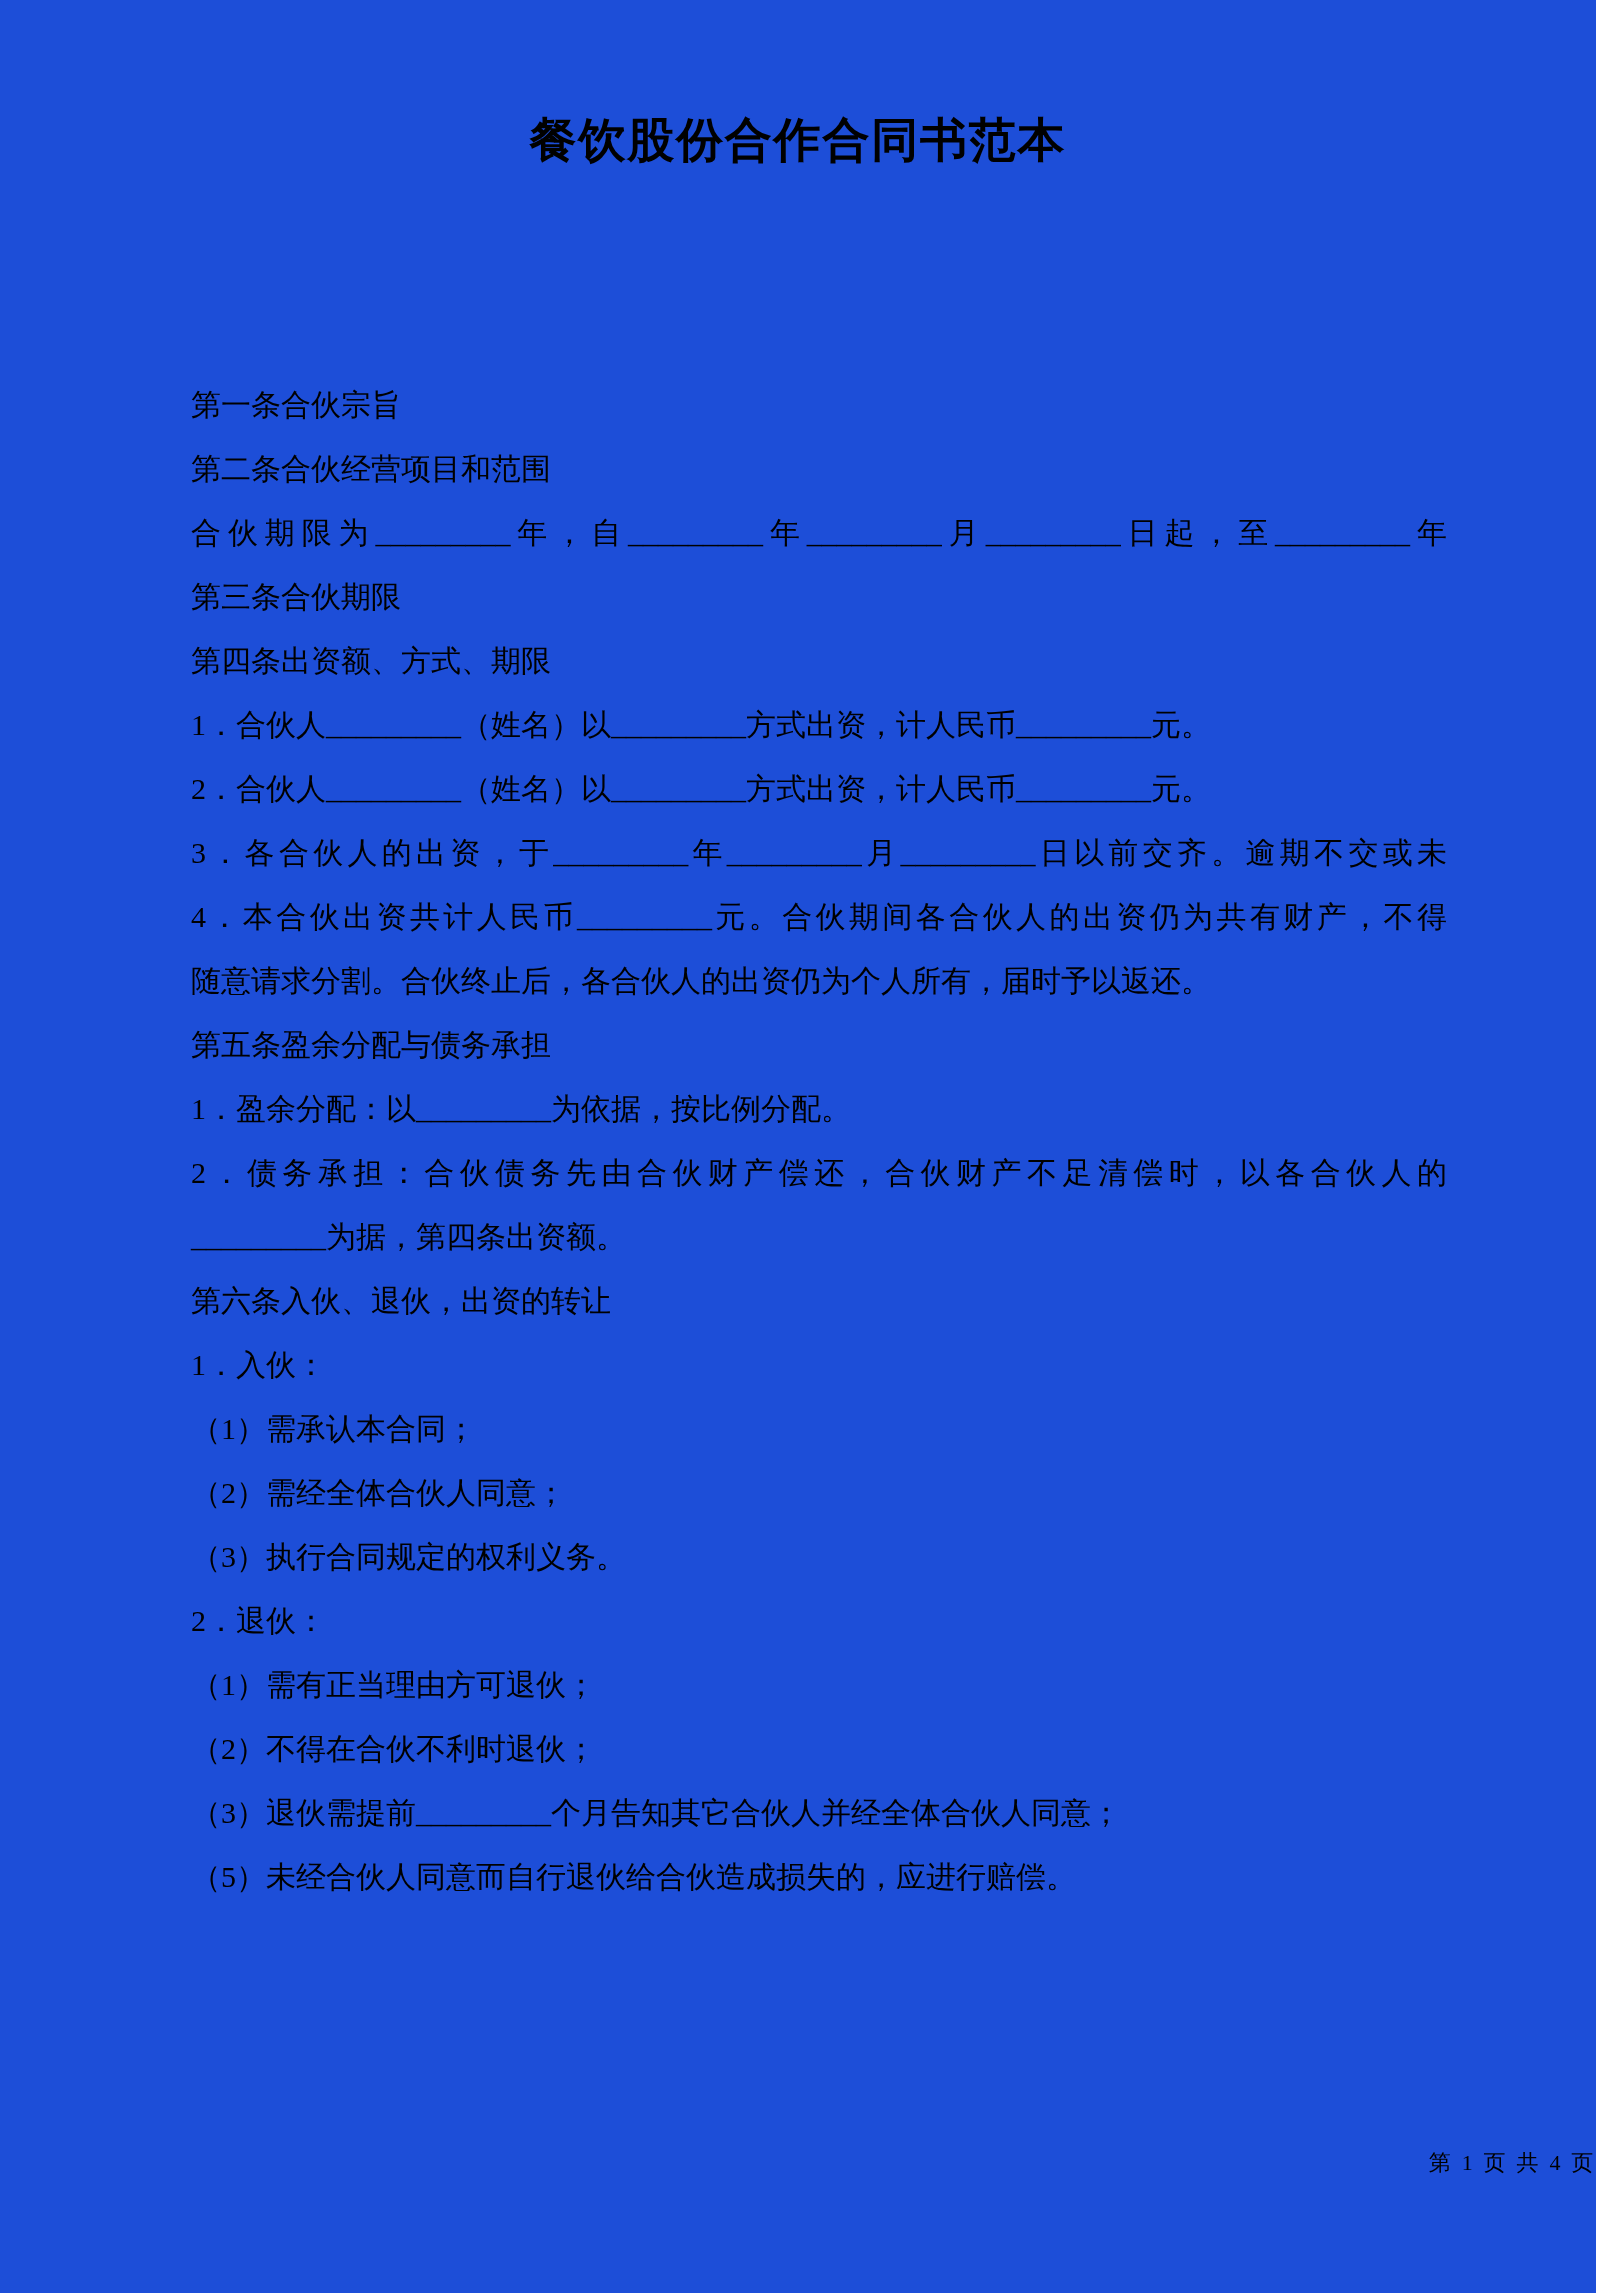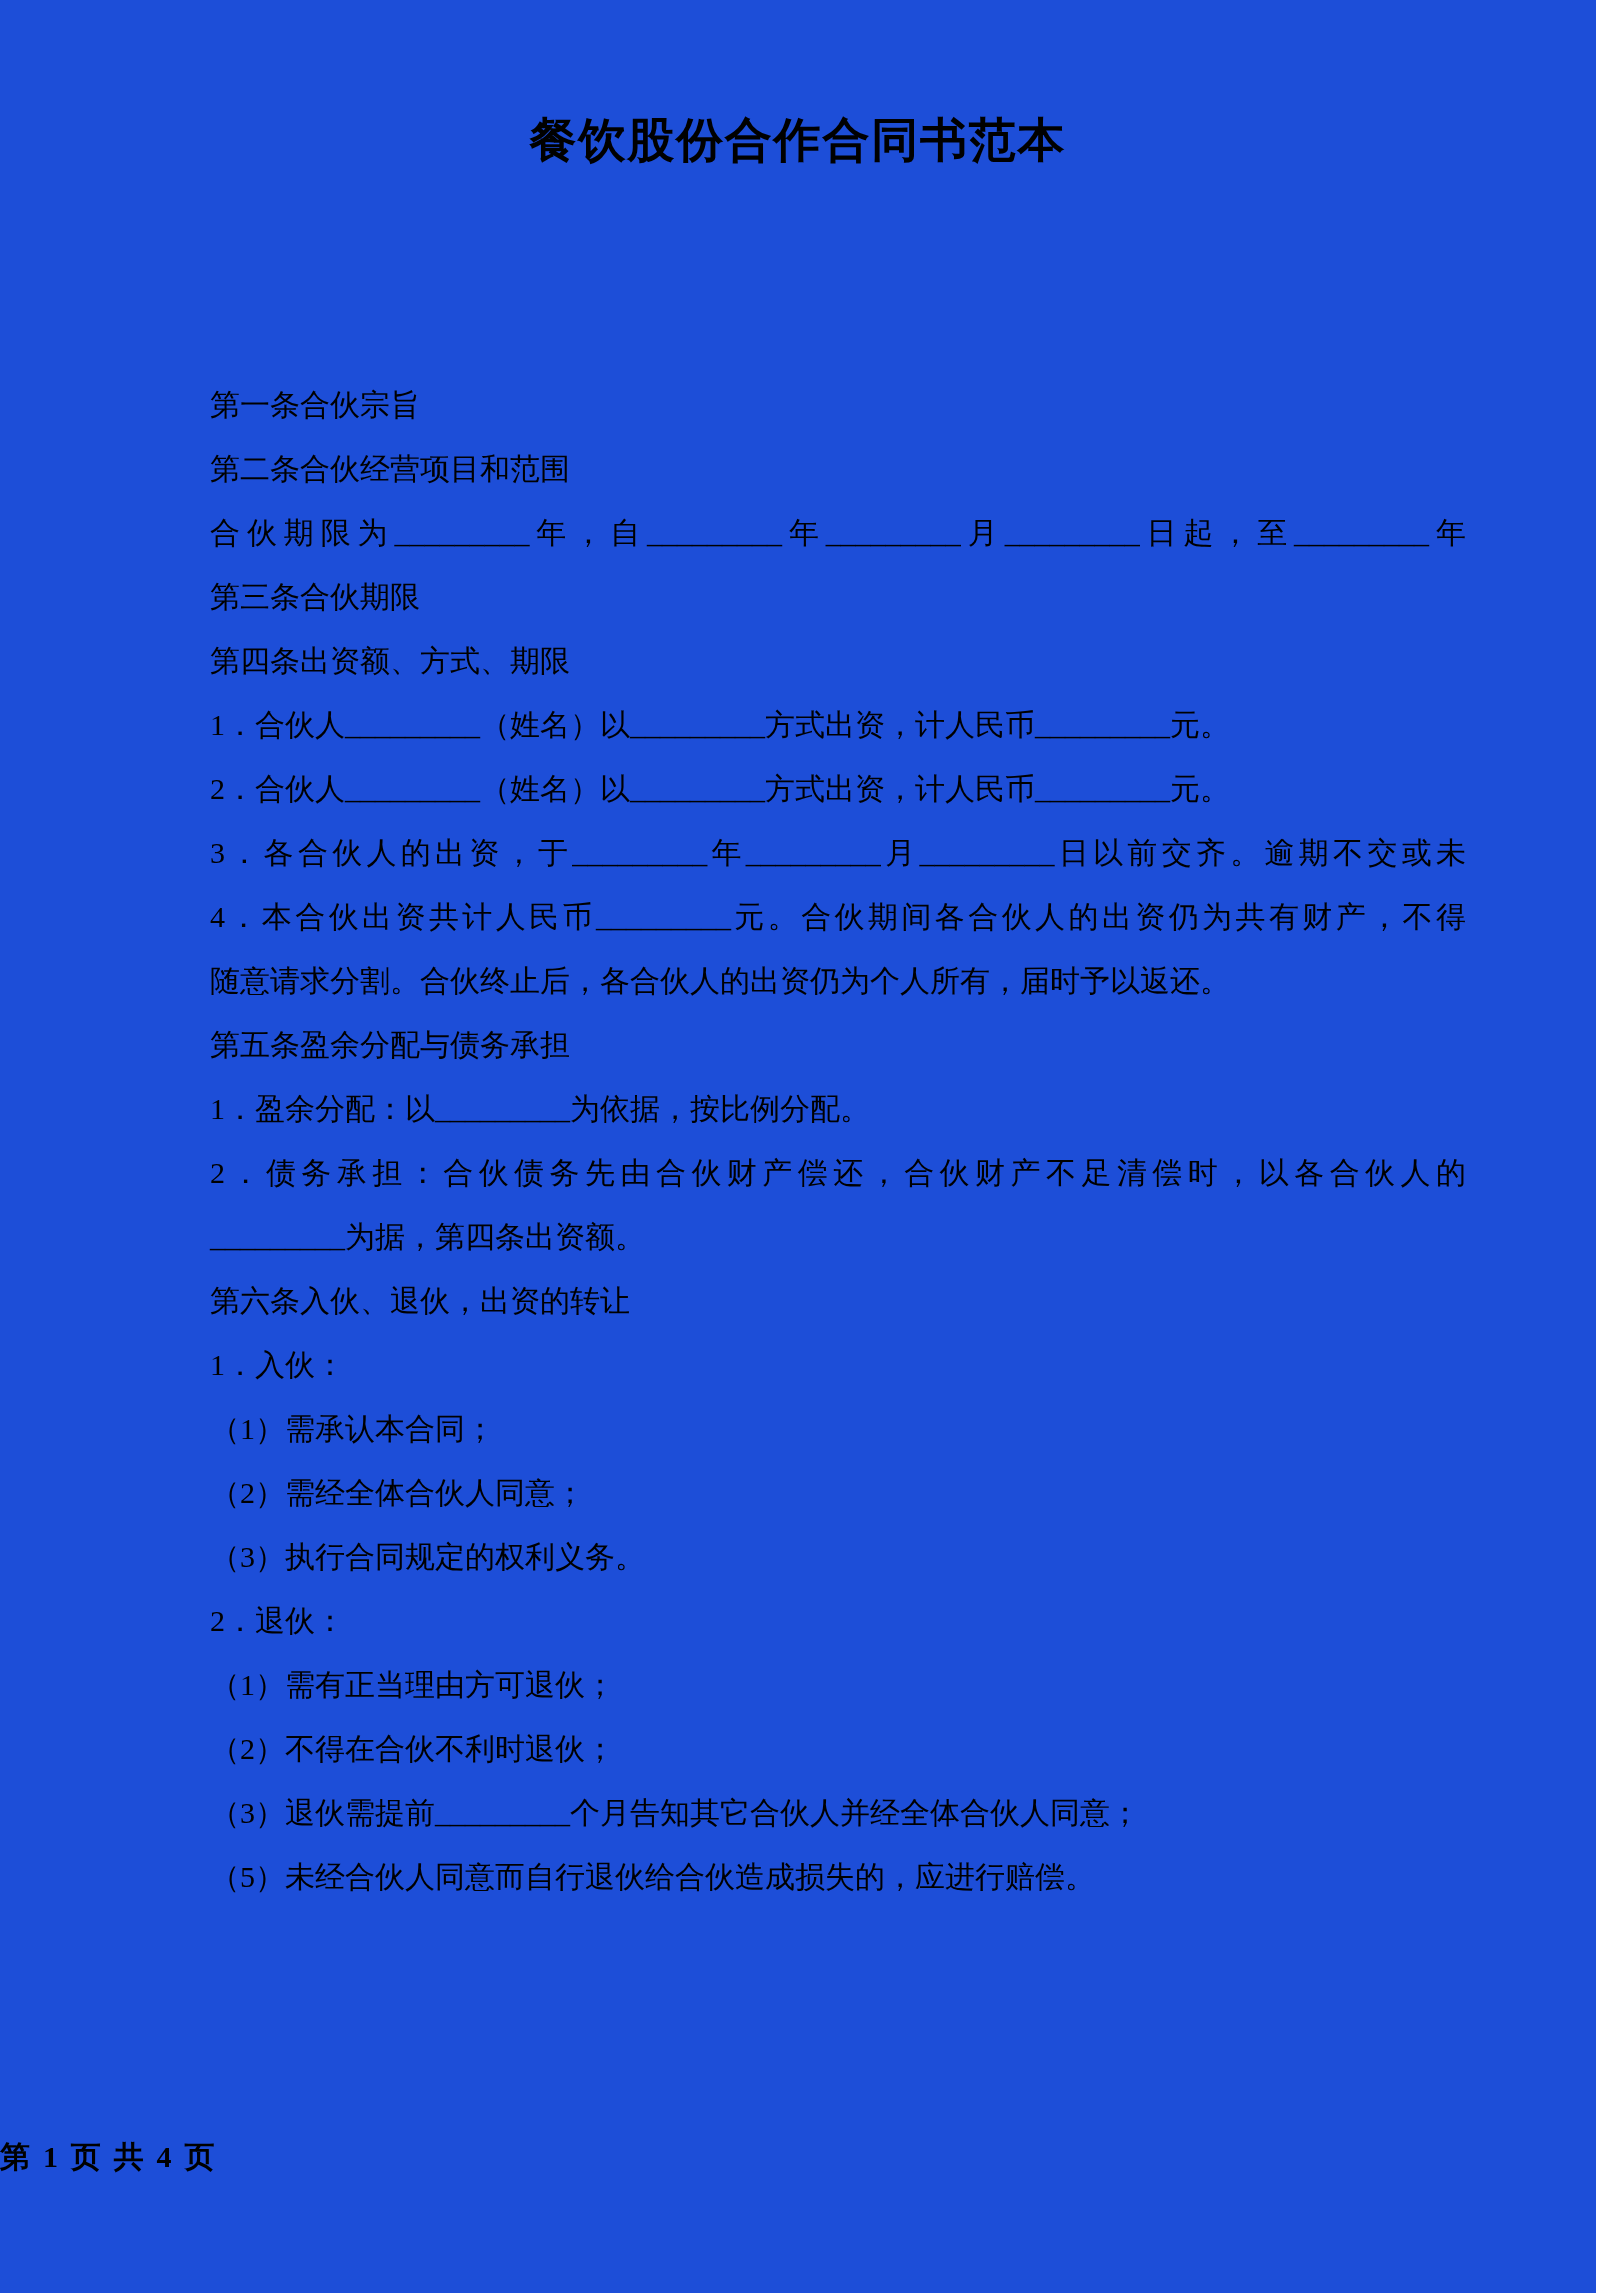--- a/index.html
+++ b/index.html
@@ -28,39 +28,37 @@
     letter-spacing: 1.8px;
   }
   .doc-body {
     position: absolute;
     top: 373px;
     left: 191px;
     width: 1256px;
     font-size: 30px;
     line-height: 64px;
     text-align: left;
-    margin-left: 19px;
   }
   .line {
     white-space: pre-wrap;
   }
   
   .line.stretch {
     text-align: justify;
     text-align-last: justify;
   }
   .page-footer {
     position: absolute;
     left: 0;
     bottom: 116px;
     width: 100%;
-    text-align: left;
-    font-size: 30px;
+    text-align: right;
+    font-size: 22px;
     letter-spacing: 2.7px;
-    font-weight: bold;
   }
 </style>
 </head>
 <body>
 
 <div class="page">
 
   <div class="doc-title">餐饮股份合作合同书范本</div>
 
   <div class="doc-body">

